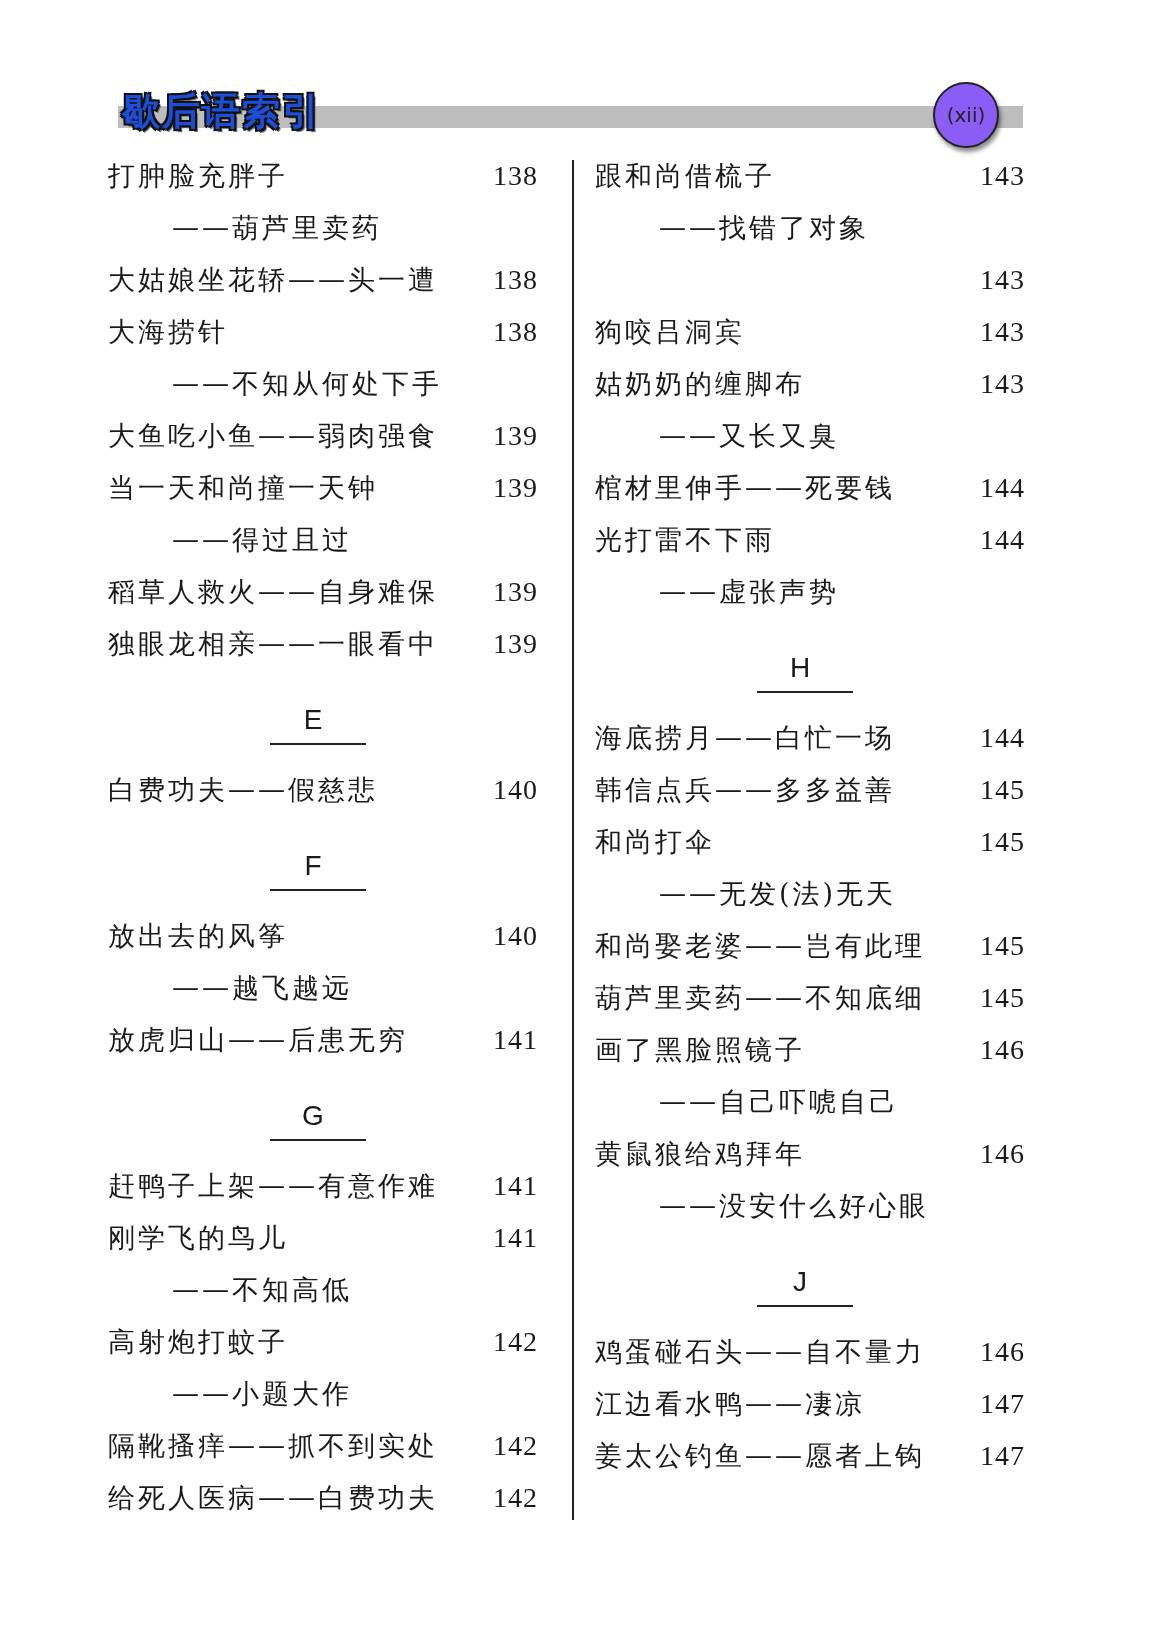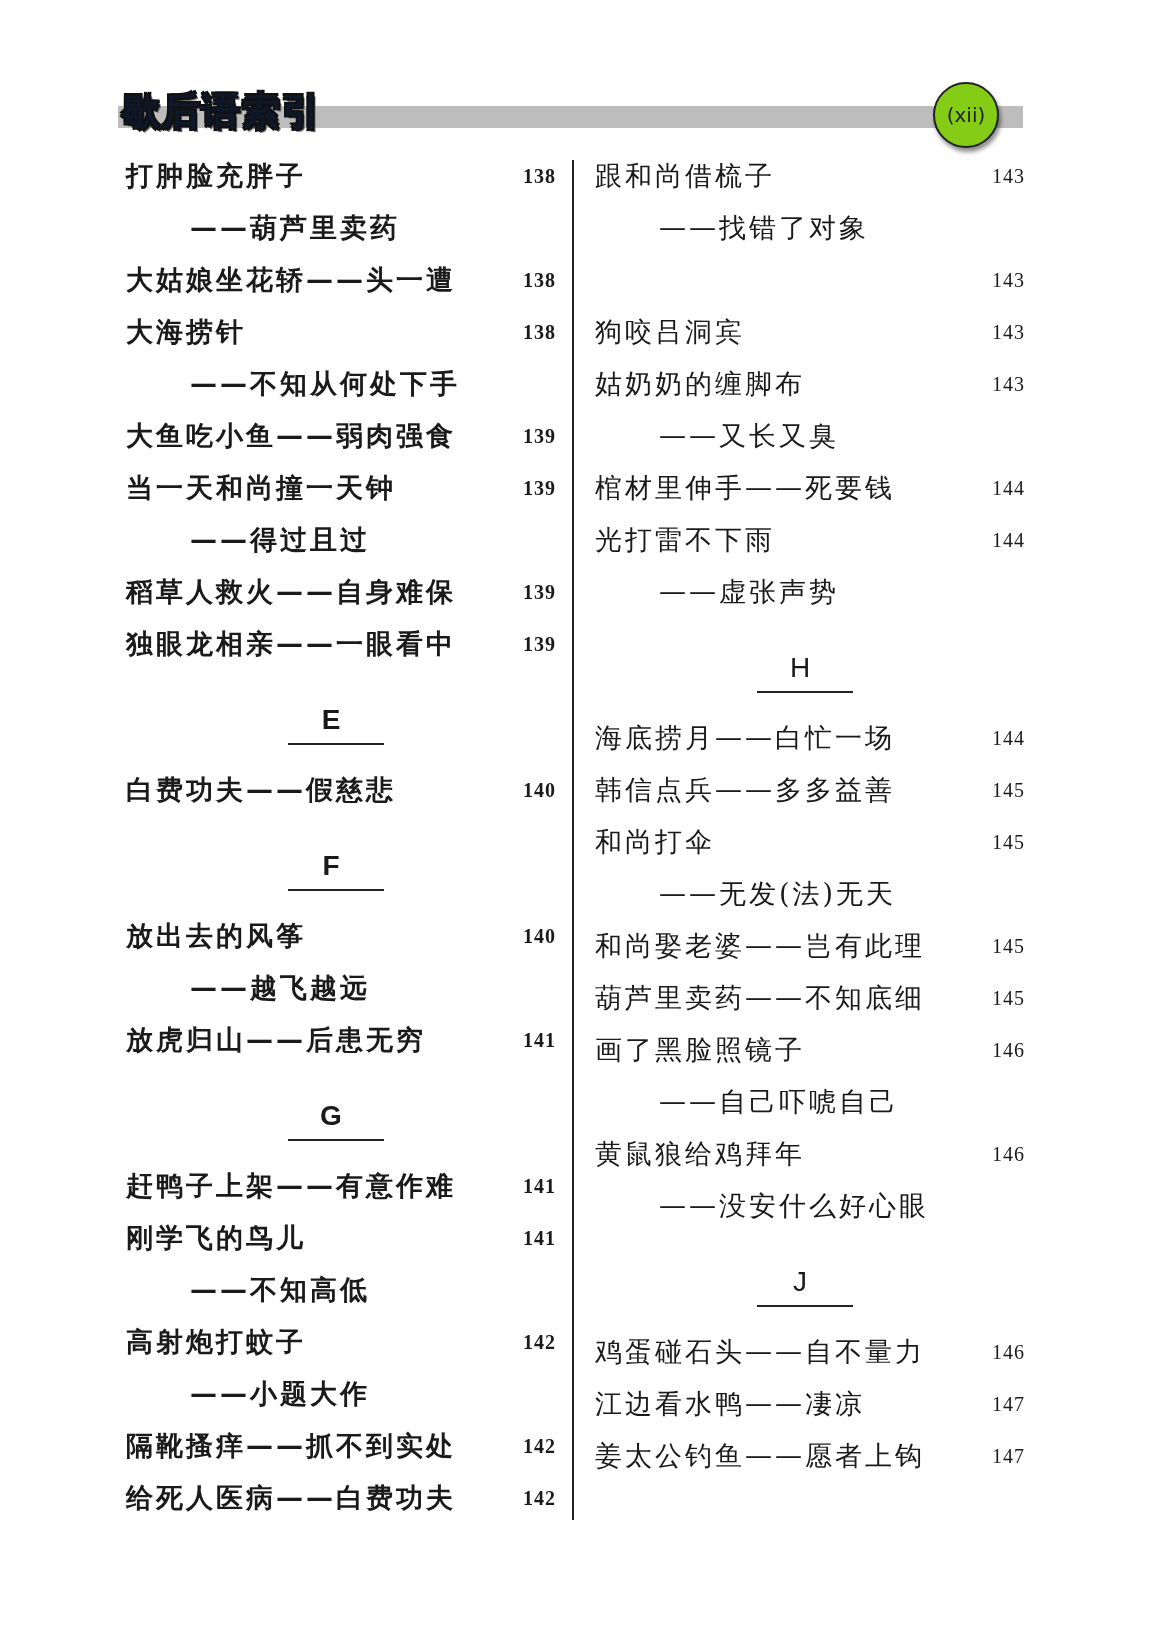--- a/index.html
+++ b/index.html
@@ -2,37 +2,37 @@
 <html><head>
 <meta charset="utf-8">
 <style>
   html, body { margin: 0; padding: 0; background: #ffffff; }
   body { width: 1152px; height: 1651px; position: relative; overflow: hidden;
          font-family: "DejaVu Serif", "Liberation Serif", serif; color: #1a1a1a; }
 
   .header { position: absolute; left: 118px; top: 84px; width: 905px; height: 62px; }
   .header-bar { position: absolute; left: 0; right: 0; top: 22px; height: 22px; background: #bdbdbd; }
   .header-title { position: absolute; left: 4px; top: 2px; font-family: "DejaVu Sans", sans-serif;
-                  font-weight: bold; font-size: 38px; letter-spacing: 2px; color: #0f172a;
+                  font-weight: bold; font-size: 38px; letter-spacing: 2px; color: #1d4ed8;
                   -webkit-text-stroke: 2px #111; paint-order: stroke fill;
                   text-shadow: 2px 2px 0 #111, -2px -2px 0 #111, 2px -2px 0 #111, -2px 2px 0 #111, 3px 3px 0 #777; }
   .page-badge { position: absolute; right: 24px; top: -2px; width: 62px; height: 62px; border-radius: 50%;
-                border: 2px solid #222; background: #84cc16; box-shadow: 2px 4px 4px rgba(0,0,0,0.45);
+                border: 2px solid #222; background: #8b5cf6; box-shadow: 2px 4px 4px rgba(0,0,0,0.45);
                 display: flex; align-items: center; justify-content: center;
                 font-family: "DejaVu Sans", sans-serif; font-size: 20px; color: #222; }
 
   .divider { position: absolute; left: 572px; top: 160px; width: 2px; height: 1360px; background: #222; }
 
   .col { position: absolute; top: 150px; width: 430px; }
-  .col.left { left: 126px; font-weight: bold; }
+  .col.left { left: 108px; }
   .col.right { left: 595px; }
 
   .entry { position: relative; height: 52px; line-height: 52px; font-size: 27px; letter-spacing: 3px; white-space: nowrap; }
   .entry .text { position: absolute; left: 0; }
-  .entry .page { position: absolute; right: 0; letter-spacing: 1px; font-family: "Liberation Serif", serif; font-size: 20px; }
+  .entry .page { position: absolute; right: 0; letter-spacing: 1px; font-family: "Liberation Serif", serif; font-size: 28px; }
   .entry.cont .text { left: 64px; }
 
   .letter-head { position: relative; height: 94px; }
   .letter-head .letter { position: absolute; left: 155px; width: 100px; top: 34px; text-align: center;
                          font-family: "Liberation Sans", sans-serif; font-size: 28px; }
   .letter-head .rule { position: absolute; left: 162px; width: 96px; top: 73px; height: 2px; background: #222; }
 </style>
 </head>
 <body>
 

